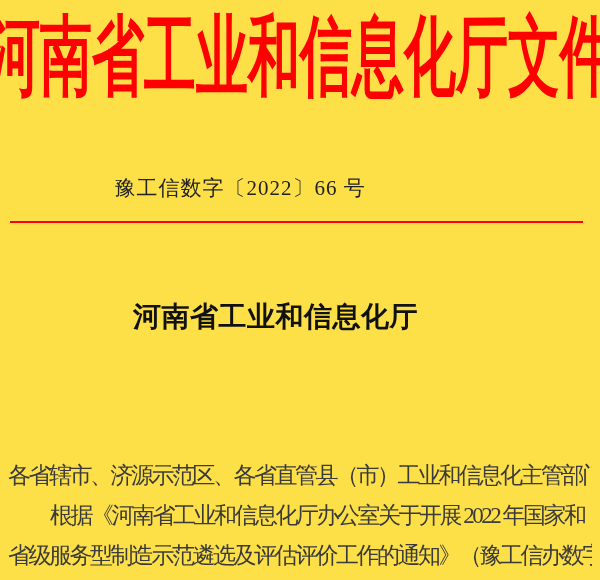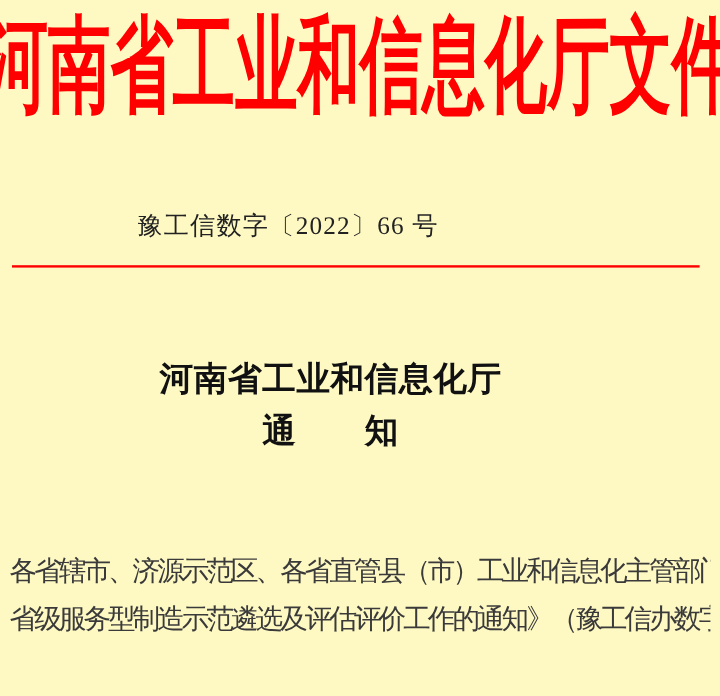--- a/index.html
+++ b/index.html
@@ -4,21 +4,21 @@
 <style>
   html, body {
     margin: 0;
     padding: 0;
     background: #ffffff;
   }
   .page {
     position: relative;
     width: 600px;
     height: 580px;
-    background: #fef9c3;
+    background: #fde047;
     overflow: hidden;
     font-family: "Liberation Serif", "DejaVu Serif", serif;
     color: #1a1a1a;
   }
 
   
   .masthead {
     position: absolute;
     top: 6px;
     left: 0;
@@ -105,21 +105,21 @@
   <div class="masthead">
     <span class="masthead-text" style="color: rgb(254, 0, 0);">河南省工业和信息化厅文件</span>
   </div>
 
   <div class="doc-number">豫工信数字〔2022〕66 号</div>
 
   <div class="red-rule" style="background: rgb(254, 0, 0);"></div>
 
   <div class="title-block">
     <div class="title-line">河南省工业和信息化厅</div>
-    <div class="title-line">通　　知</div>
   </div>
 
   <div class="body-block">
     <div class="body-line">各省辖市、济源示范区、各省直管县（市）工业和信息化主管部门：</div>
+    <div class="body-line indent">根据《河南省工业和信息化厅办公室关于开展 2022 年国家和</div>
     <div class="body-line">省级服务型制造示范遴选及评估评价工作的通知》（豫工信办数字</div>
   </div>
 
 </div>
 
 </body></html>

